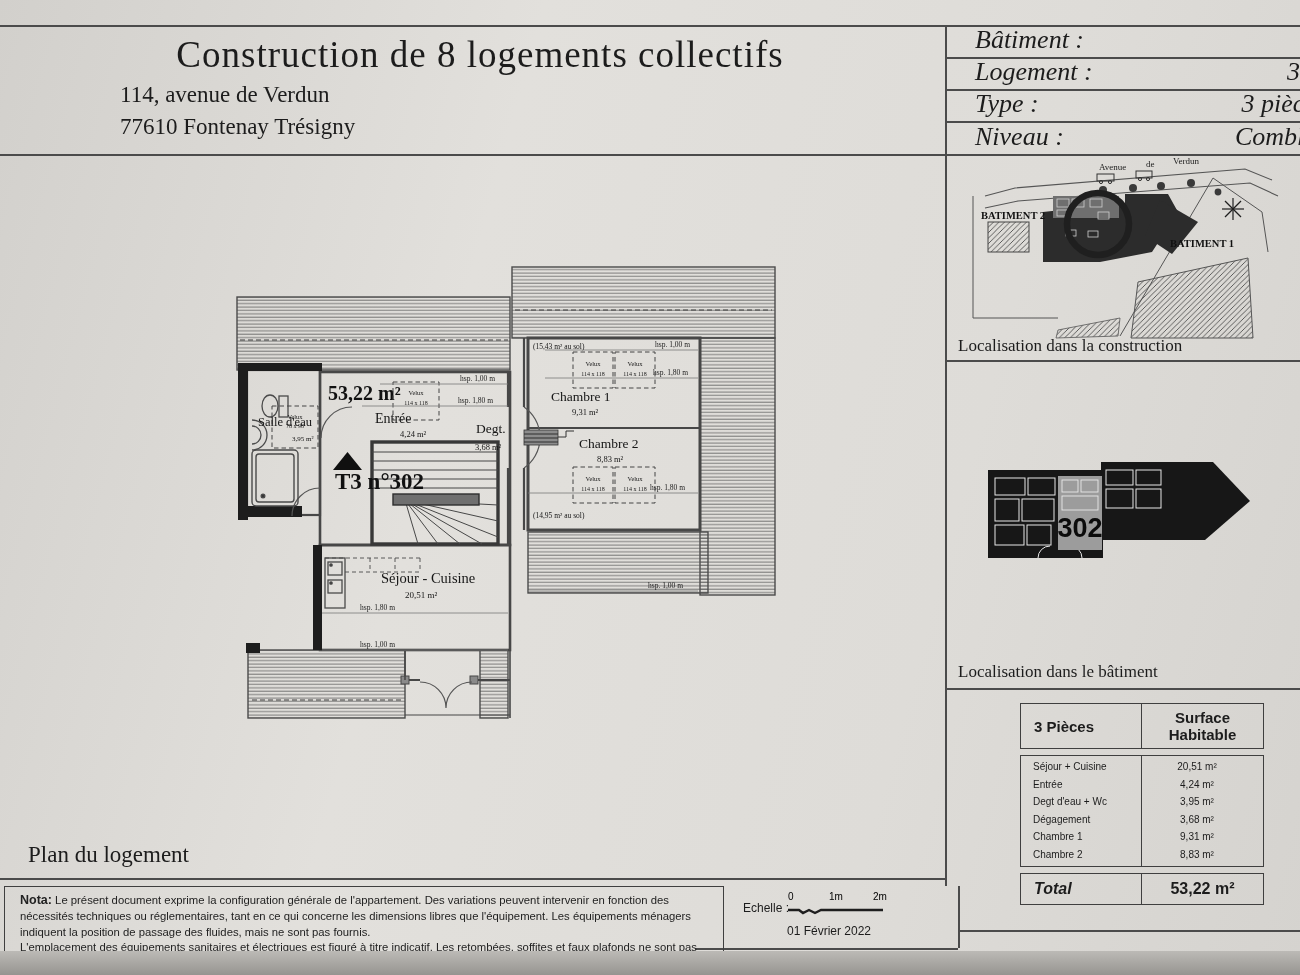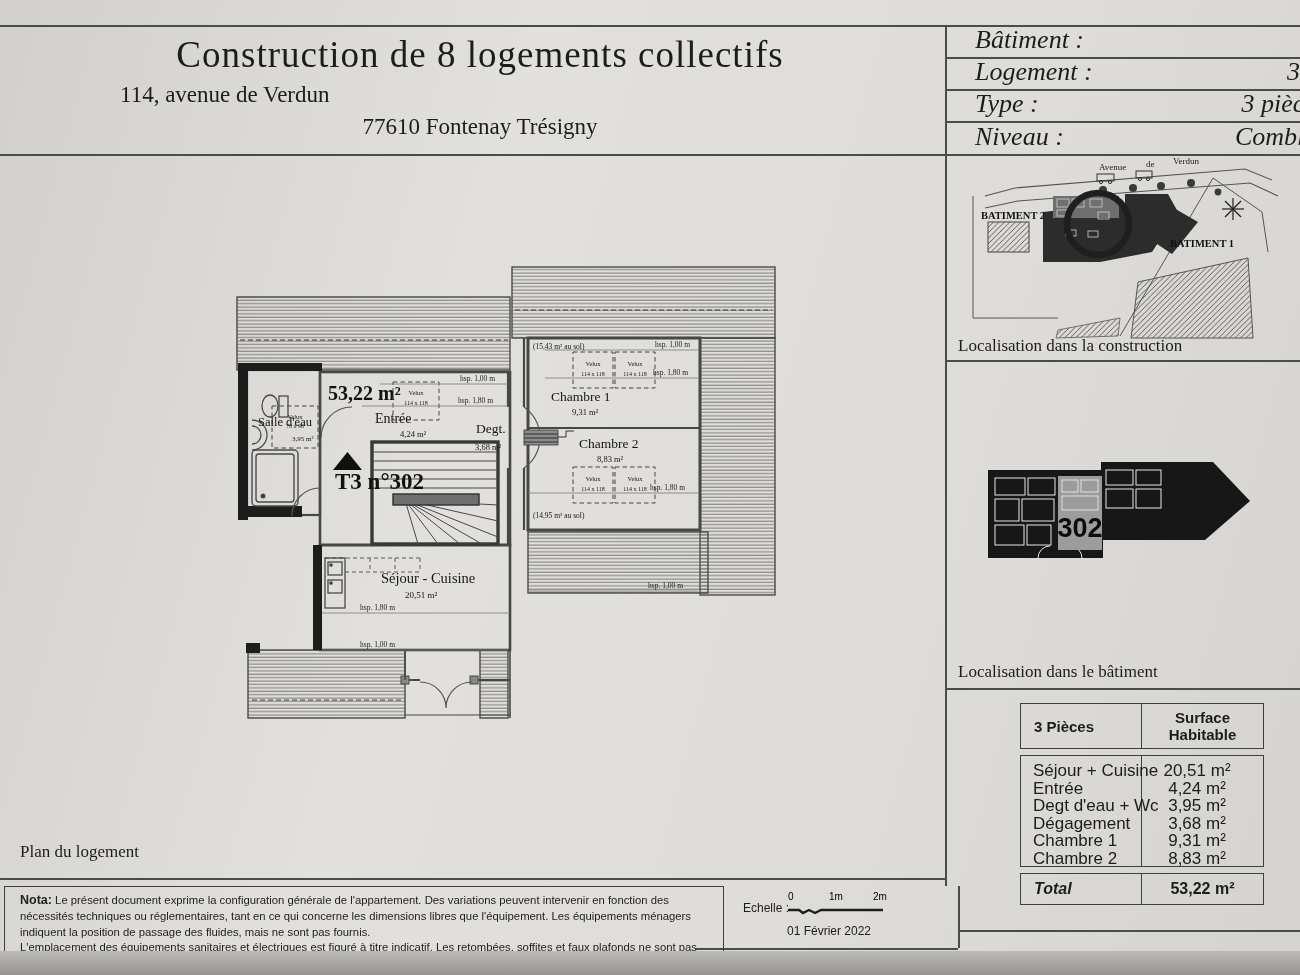--- a/index.html
+++ b/index.html
@@ -15,21 +15,21 @@
   .info-label{font-style:italic;font-size:26px;}
   .info-value{font-style:italic;font-size:26px;text-align:right;}
   .sans{font-family:"Liberation Sans", sans-serif;}
   .stable{position:absolute;left:1020px;top:703px;width:244px;font-family:"Liberation Sans",sans-serif;}
   .sbox{border:1.6px solid #3f3f3f;position:relative;background:rgba(0,0,0,0);}
   .scol-div{position:absolute;left:120px;top:0;bottom:0;width:1.4px;background:#3f3f3f;}
   .shead{height:44px;}
   .shead .c1{position:absolute;left:0;top:0;width:120px;height:100%;display:flex;align-items:center;padding-left:13px;box-sizing:border-box;font-weight:bold;font-size:15px;}
   .shead .c2{position:absolute;left:121px;top:0;right:0;height:100%;display:flex;align-items:center;justify-content:center;text-align:center;font-weight:bold;font-size:15px;line-height:1.15;padding:0 14px;}
   .sbody{height:112px;margin-top:6px;padding-top:5px;box-sizing:border-box;}
-  .srow{height:17.5px;position:relative;font-size:17px;text-decoration:underline;}
+  .srow{height:17.5px;position:relative;font-size:10px;text-decoration:underline;}
   .srow .rl{position:absolute;left:12px;top:0;}
   .srow .rv{position:absolute;left:121px;width:110px;text-align:center;top:0;}
   .stotal{height:30px;margin-top:6px;}
   .stotal .c1{position:absolute;left:0;top:0;width:120px;height:100%;display:flex;align-items:center;padding-left:13px;box-sizing:border-box;font-weight:bold;font-size:16px;font-style:italic;}
   .stotal .c2{position:absolute;left:121px;top:0;right:0;height:100%;display:flex;align-items:center;justify-content:center;font-weight:bold;font-size:16px;}
   .nota{position:absolute;left:4px;top:886px;width:688px;height:62px;border:1.6px solid #3f3f3f;
         padding:5px 15px;box-sizing:content-box;font-size:11.3px;line-height:1.38;color:#222;}
   .nota b{font-size:12.5px;}
   .photo-bottom{position:absolute;left:0;top:951px;width:1300px;height:24px;
         background:linear-gradient(#bcbab6,#969490);}
@@ -42,21 +42,21 @@
 <div class="vline" style="left:945px;top:25px;height:861px;"></div>
 <div class="hline" style="left:945px;top:360px;width:355px;"></div>
 <div class="hline" style="left:945px;top:688px;width:355px;"></div>
 <div class="hline" style="left:0;top:878px;width:945px;"></div>
 <div class="hline" style="left:958px;top:930px;width:342px;"></div>
 <div class="vline" style="left:958px;top:886px;height:62px;"></div>
 <div class="hline" style="left:695px;top:948px;width:263px;"></div>
 
 <div class="abs title" style="left:120px;top:33px;width:720px;text-align:center;">Construction de 8 logements collectifs</div>
 <div class="abs addr" style="left:120px;top:82px;width:720px;text-align:left;">114, avenue de Verdun</div>
-<div class="abs addr" style="left:120px;top:114px;width:720px;text-align:center;">77610 Fontenay Trésigny</div>
+<div class="abs addr" style="left:120px;top:114px;width:720px;">77610 Fontenay Trésigny</div>
 
 <div class="abs" style="left:945px;top:25px;width:355px;height:101px;padding-left:44px;">
   <div class="hline" style="left:0;top:32px;width:355px;"></div>
   <div class="hline" style="left:0;top:64px;width:355px;"></div>
   <div class="hline" style="left:0;top:96px;width:355px;"></div>
   <div class="abs info-label" style="left:30px;top:0px;">Bâtiment :</div>
   <div class="abs info-value" style="right:18px;top:0px;">2</div>
   <div class="abs info-label" style="left:30px;top:32px;">Logement :</div>
   <div class="abs info-value" style="right:18px;top:32px;">302</div>
   <div class="abs info-label" style="left:30px;top:64px;">Type :</div>
@@ -351,21 +351,21 @@
     <text x="572" y="415" font-size="8.5">9,31 m²</text>
     <text x="533" y="349" font-size="7.5">(15,43 m² au sol)</text>
     <text x="579" y="448" font-size="13.5">Chambre 2</text>
     <text x="597" y="462" font-size="8.5">8,83 m²</text>
     <text x="533" y="518" font-size="7.5">(14,95 m² au sol)</text>
     <text x="381" y="583" font-size="14.5">Séjour - Cuisine</text>
     <text x="405" y="598" font-size="9">20,51 m²</text>
   </g>
 </svg>
 
-<div class="abs" style="left:20px;top:842px;font-size:17px;">Plan du logement</div>
+<div class="abs" style="left:28px;top:842px;font-size:23px;">Plan du logement</div>
 
 <div class="nota sans">
   <b>Nota:</b>
   <span>Le présent document exprime la configuration générale de l'appartement. Des variations peuvent intervenir en fonction des nécessités techniques ou réglementaires, tant en ce qui concerne les dimensions libres que l'équipement. Les équipements ménagers indiquent la position de passage des fluides, mais ne sont pas fournis.</span>
   <div>L'emplacement des équipements sanitaires et électriques est figuré à titre indicatif. Les retombées, soffites et faux plafonds ne sont pas tous représentés.</div>
 </div>
 
 <div class="abs sans" style="left:695px;top:886px;width:263px;height:62px;">
   <span class="abs" style="left:48px;top:15px;font-size:12px;">Echelle :</span>
   <svg class="abs" style="left:88px;top:2px;" width="110" height="34" viewBox="0 0 110 34">

